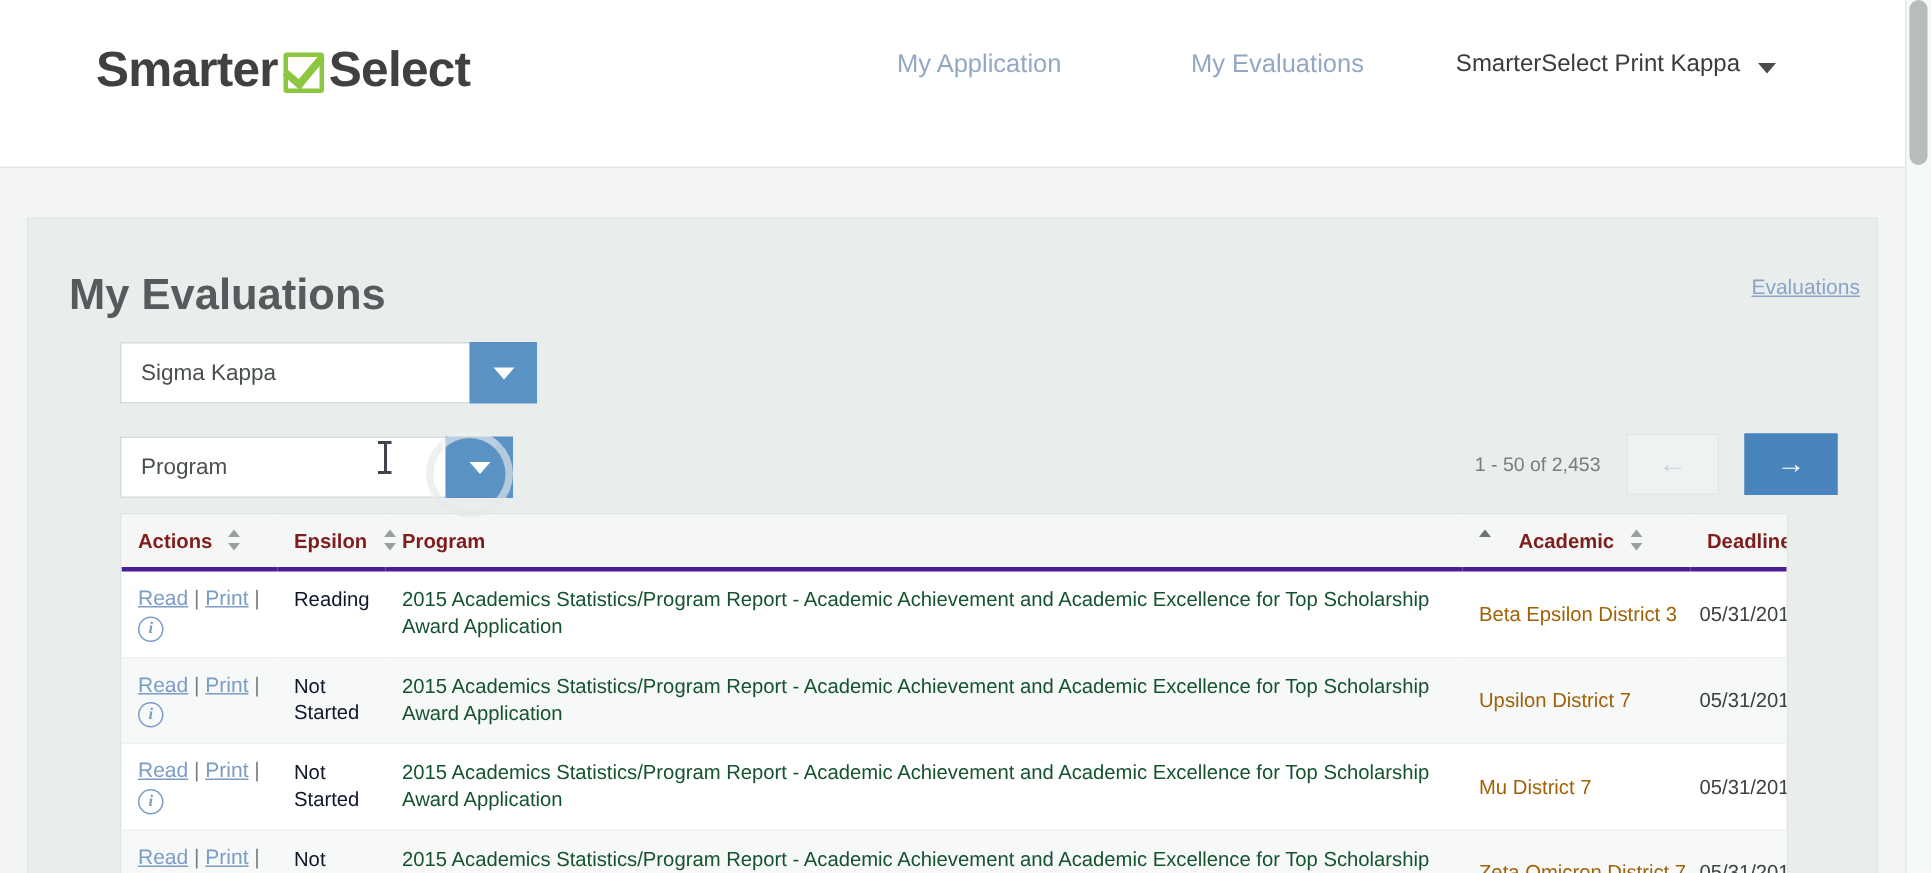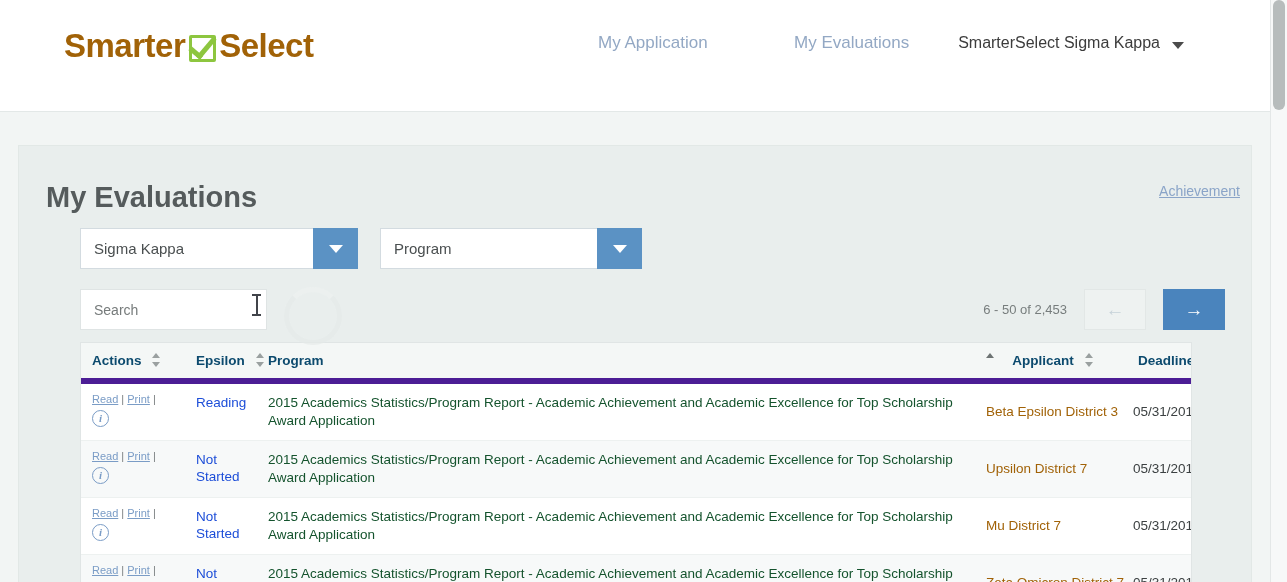--- a/index.html
+++ b/index.html
@@ -21,21 +21,21 @@
     position: absolute; top: 0; left: 0;
     width: 1270px; height: 112px;
     background: #ffffff;
     border-bottom: 1px solid #e3e8e7;
   }
   .logo {
     position: absolute; left: 64px; top: 27px;
     display: flex; align-items: center;
     font-size: 33px; font-weight: bold;
     letter-spacing: -0.5px;
-    color: #a16207;
+    color: #404040;
     white-space: nowrap;
     justify-content: center;
   }
   .logo .chk {
     display: inline-block;
     width: 27px; height: 27px;
     border: 3px solid #8dc63f;
     border-radius: 2px;
     margin: 0 3px 0 4px;
     position: relative;
@@ -87,21 +87,21 @@
     color: #555b5c;
   }
   .instructions {
     position: absolute; right: 11px; top: 37px;
     font-size: 14px; color: #8aa4c8;
     text-decoration: underline;
     cursor: pointer;
   }
 
   
-  .filters { position: absolute; left: 61px; top: 82px; display: flex; gap: 22px; }
+  .filters { position: absolute; left: 61px; top: 82px; display: flex; gap: 22px; flex-direction: column; }
   .dd { display: flex; height: 41px; }
   .dd .field {
     background: #ffffff;
     border: 1px solid #d3dbe0;
     border-right: none;
     display: flex; align-items: center;
     padding-left: 13px;
     font-size: 15px; color: #4a4f50;
   }
   .dd.org .field { width: 233px; }
@@ -168,23 +168,23 @@
   .table-wrap {
     position: absolute; left: 61px; top: 196px;
     width: 1112px;
     background: #ffffff;
     border: 1px solid #e0e5e5;
     overflow: hidden;
   }
   table { width: 100%; border-collapse: collapse; table-layout: fixed; }
   thead th {
     background: #f4f7f6;
-    border-bottom: 6px solid #4c1d95;
+    border-bottom: 3px solid #4c1d95;
     font-size: 13.5px; font-weight: bold;
-    color: #0c4a6e;
+    color: #7f1d1d;
     text-align: left;
     padding: 10px 0 10px 11px;
     height: 31px;
     white-space: nowrap;
   }
   .sorter {
     display: inline-block;
     position: relative;
     width: 9px; height: 14px;
     margin-left: 7px;
@@ -210,36 +210,36 @@
   tbody td {
     border-bottom: 1px solid #edf1f0;
     padding: 10px 0 10px 11px;
     vertical-align: middle;
     font-size: 13.5px;
     color: #3c4142;
     height: 48px;
   }
   tbody tr.alt td { background: #f7f9f9; }
   .actions-cell { vertical-align: top; padding-top: 9px; }
-  .act-line { white-space: nowrap; font-size: 11px; color: #7b7f80; line-height: 1.25; }
+  .act-line { white-space: nowrap; font-size: 14px; color: #7b7f80; line-height: 1.25; }
   .act-link { color: #7a9cc6; text-decoration: underline; cursor: pointer; }
   .info-icon {
     display: inline-block;
     width: 17px; height: 17px;
     border: 1.6px solid #7a9cc6;
     border-radius: 50%;
     color: #7a9cc6;
     font-size: 11px; font-weight: bold;
     font-style: italic;
     line-height: 14px; text-align: center;
     margin-top: 3px;
     font-family: "Liberation Serif", serif;
     cursor: pointer;
   }
-  .status-cell { color: #1d4ed8; line-height: 1.3; vertical-align: top; }
+  .status-cell { color: #0f172a; line-height: 1.3; vertical-align: top; }
   .prog-link {
     color: #14532d; text-decoration: none; line-height: 1.33; cursor: pointer;
     display: block;
   }
   .applicant-cell { color: #a16207; white-space: nowrap; }
   .deadline-cell { color: #3c4142; white-space: nowrap; padding-left: 6px; }
 
   
   .scrollbar {
     position: absolute; right: 0; top: 0;
@@ -267,50 +267,49 @@
     <div class="logo">
       <span>Smarter</span>
       <span class="chk"></span>
       <span>Select</span>
     </div>
 
     <a class="nav-link nav-applications">My Application</a>
     <a class="nav-link nav-evaluations">My Evaluations</a>
 
     <div class="account">
-      <span>SmarterSelect Sigma Kappa</span>
+      <span>SmarterSelect Print Kappa</span>
       <span class="caret-down"></span>
     </div>
   </div>
   <div class="header-edge"></div>
 
   <div class="card">
 
     <div class="page-title">My Evaluations</div>
-    <a class="instructions">Achievement</a>
+    <a class="instructions">Evaluations</a>
 
     <div class="filters">
       <div class="dd org">
         <div class="field">Sigma Kappa</div>
         <div class="btn">
           <span class="tri"></span>
         </div>
       </div>
       <div class="dd prog">
         <div class="field">Program</div>
         <div class="btn">
           <span class="tri"></span>
         </div>
       </div>
     </div>
 
-    <div class="search-box">Search</div>
 
     <div class="pager">
-      <span class="pager-count">6 - 50 of 2,453</span>
+      <span class="pager-count">1 - 50 of 2,453</span>
       <div class="pg-btn pg-prev">←</div>
       <div class="pg-btn pg-next">→</div>
     </div>
 
     <div class="table-wrap">
       <table>
         <colgroup>
           <col class="col-actions">
             <col class="col-status">
             <col class="col-program">
@@ -325,21 +324,21 @@
             </th>
             <th>
               <span>Epsilon</span>
               <span class="sorter"></span>
             </th>
             <th>
               <span>Program</span>
             </th>
             <th>
               <span class="sorter asc" style="margin:0 14px 0 0;"></span>
-              <span>Applicant</span>
+              <span>Academic</span>
               <span class="sorter"></span>
             </th>
             <th>
               <span>Deadline</span>
               
             </th>
           </tr>
         </thead>
         <tbody id="tbody">
             <tr>

